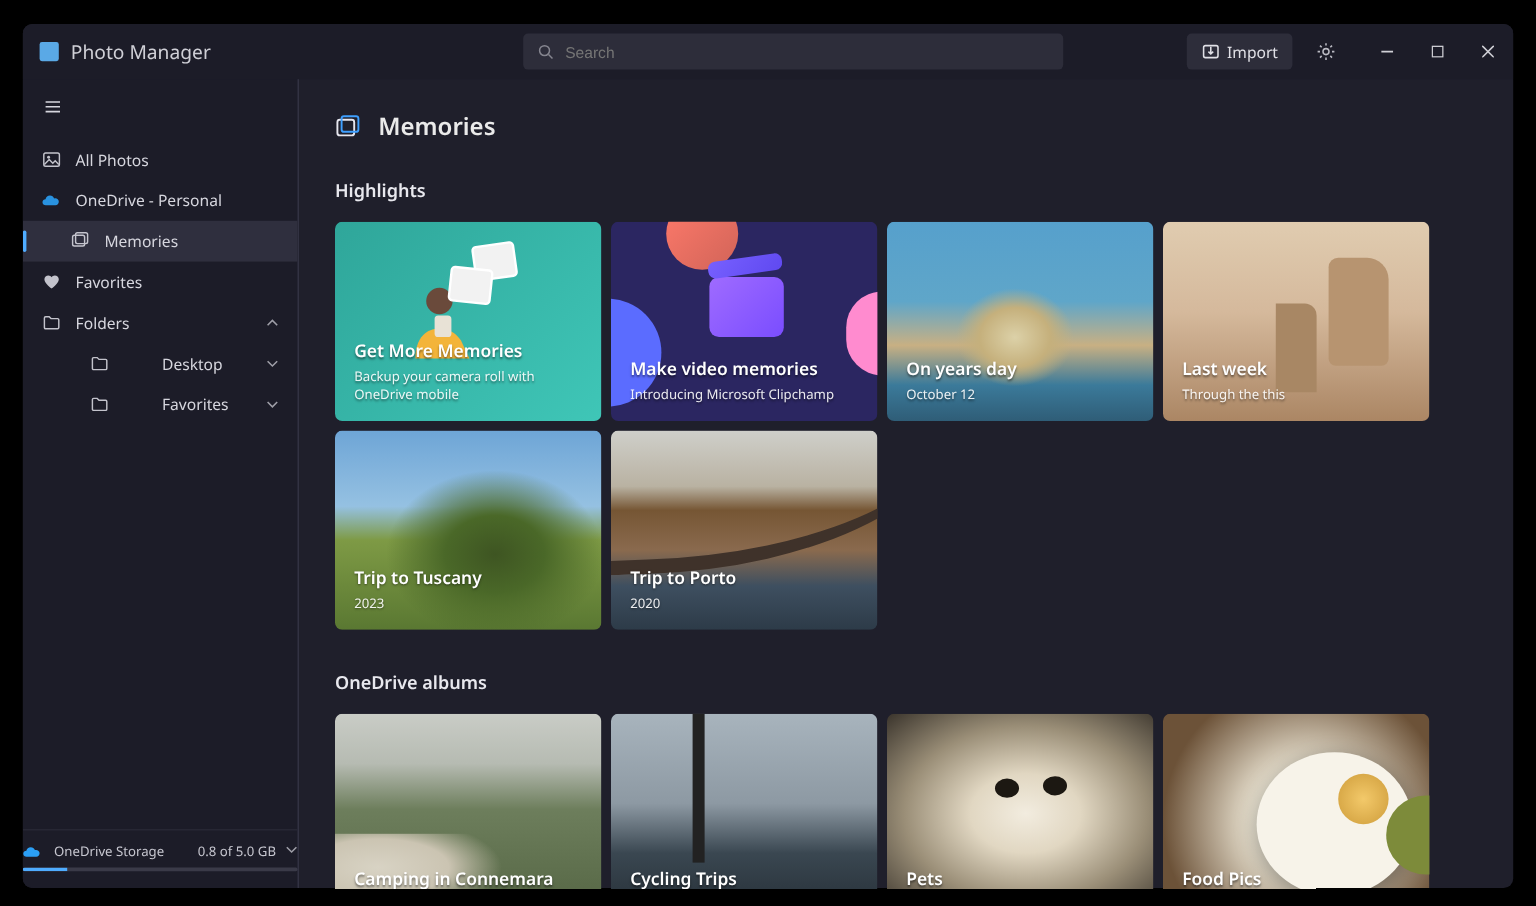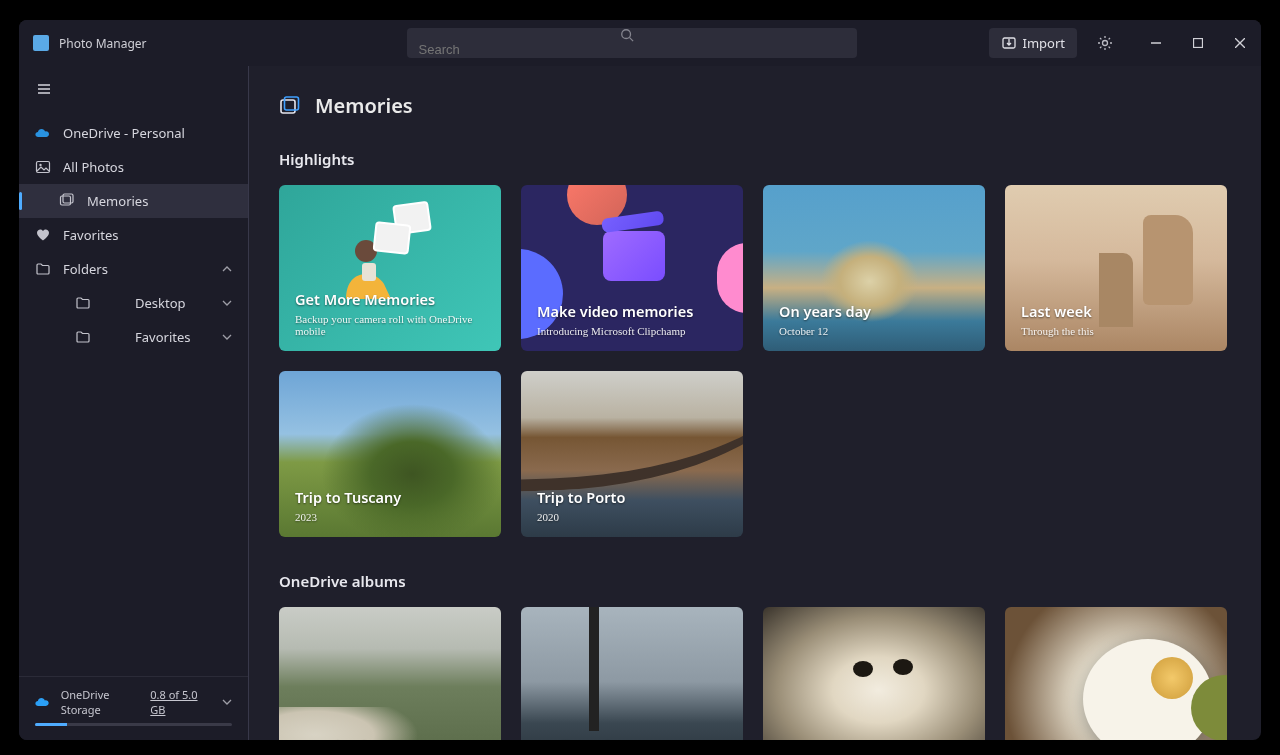--- a/index.html
+++ b/index.html
@@ -2,22 +2,22 @@
 <html><head>
 <meta charset="utf-8">
 <style>
 * { margin:0; padding:0; box-sizing:border-box; }
 body { background:#000; font-family:"Segoe UI",system-ui,sans-serif; color:#eaeaea; overflow:hidden; }
 .app-window { width:1242px; height:720px; margin:20px auto; background:#1f1f2b; border-radius:8px; overflow:hidden; display:flex; flex-direction:column; box-shadow:0 10px 40px rgba(0,0,0,.5); }
 
 
 .titlebar { height:46px; background:#1c1c28; display:flex; align-items:center; padding:0 0 0 14px; }
 .app-icon { width:16px; height:16px; background:#5aa9e6; border-radius:2px; margin-right:10px; }
-.app-title { font-size:12px; color:#cfcfd6; flex-shrink:0; }
-.searchbox { height:30px; background:#2d2d3a; border-radius:4px; display:flex; align-items:center; margin-left:260px; width:450px; padding:0 12px;flex-direction:column; }
+.app-title { font-size:16px; color:#cfcfd6; flex-shrink:0; }
+.searchbox { height:30px; background:#2d2d3a; border-radius:4px; display:flex; align-items:center; margin-left:260px; width:450px; padding:0 12px; }
 .searchbox svg{width:14px;height:14px;opacity:.6;margin-right:10px;}
 .searchbox input { background:transparent; border:none; outline:none; color:#cfcfd6; font-size:13px; width:100%; }
 .titlebar .spacer { flex:1; }
 .import-btn { height:30px; background:#2d2d3a; border-radius:4px; display:flex; align-items:center; padding:0 12px; font-size:13px; color:#e0e0e6; margin-right:8px; cursor:pointer; }
 .import-btn svg { width:16px; height:16px; margin-right:6px; }
 .settings-btn { width:40px; height:30px; display:flex; align-items:center; justify-content:center; cursor:pointer; border-radius:4px; margin-right:10px; }
 .settings-btn svg { width:16px; height:16px; opacity:.85; }
 .win-btns { display:flex; }
 .win-btn { width:42px; height:30px; display:flex; align-items:center; justify-content:center; cursor:pointer; }
 .win-btn svg { width:10px; height:10px; stroke:#d0d0d6; stroke-width:1.3; fill:none; }
@@ -33,38 +33,38 @@
 .nav-item{height:34px;display:flex;align-items:center;padding:0 16px;cursor:pointer;font-size:13px;color:#d6d6de;position:relative;}
 .nav-item.sub{padding-left:40px;}
 .nav-item.sub2{padding-left:56px;gap:32px;}
 .nav-item.selected{background:#2f2f3e;}
 .nav-item.selected::before{content:"";position:absolute;left:0;top:8px;bottom:8px;width:3px;background:#4facff;border-radius:2px;}
 .nav-item svg.icon{width:16px;height:16px;margin-right:12px;flex-shrink:0;opacity:.9;}
 .nav-item .chevron{margin-left:auto;}
 .nav-item .chevron svg{width:10px;height:10px;opacity:.7;}
 .onedrive-icon{width:16px;height:10px;margin-right:12px;}
 
-.storage-box{padding:10px 16px 14px;font-size:11px;color:#c6c6cf;border-top:1px solid #2b2b38;}
+.storage-box{padding:10px 0 14px;font-size:11px;color:#c6c6cf;border-top:1px solid #2b2b38;}
 .storage-row{display:flex;align-items:center;margin-bottom:6px;}
 .storage-row .spacer{flex:1;}
 .storage-row .chevron svg{width:10px;height:10px;opacity:.7;}
 .progress-bg{height:3px;background:#3a3a48;border-radius:2px;overflow:hidden;}
 .progress-fg{height:100%;background:#4facff;width:16%;}
 
 
 .main{flex:1;overflow-y:auto;padding:26px 30px 0 30px;}
 .page-title{display:flex;align-items:center;margin-bottom:30px;}
 .page-title svg{width:22px;height:22px;margin-right:14px;}
 .page-title h1{font-size:20px;font-weight:600;}
 .section-title{font-size:15px;font-weight:600;margin-bottom:16px;color:#e8e8ee;}
 
-.cards{display:grid;grid-template-columns:repeat(4,222px);gap:20px;margin-bottom:34px;}
+.cards{display:grid;grid-template-columns:repeat(4,222px);gap:8px;margin-bottom:34px;}
 .card{height:166px;border-radius:6px;position:relative;overflow:hidden;cursor:pointer;color:#fff;display:flex;flex-direction:column;justify-content:flex-end;padding:14px 16px;}
 .card .t{font-size:14.5px;font-weight:600;margin-bottom:4px;}
-.card .s{font-size:11px;opacity:.9;font-family:Liberation Serif, serif;}
+.card .s{font-size:11px;opacity:.9;}
 .card .overlay{position:absolute;inset:0;z-index:0;}
 .card .label{position:relative;z-index:1;text-shadow:0 1px 2px rgba(0,0,0,.5);}
 
 
 .bg-teal{background:linear-gradient(135deg,#2fa69a,#3fc6b7);}
 .teal-art{position:absolute;inset:0;}
 .teal-person{position:absolute;left:55px;bottom:48px;width:70px;height:70px;}
 .teal-photos{position:absolute;left:115px;top:18px;}
 .mini-photo{width:36px;height:30px;background:#f2f2f2;border-radius:4px;border:2px solid #fff;transform:rotate(-8deg);position:absolute;}
 .mini-photo2{top:20px;left:-20px;transform:rotate(6deg);}
@@ -160,32 +160,32 @@
     <div class="sidebar">
       <div class="hamburger">
         <svg viewBox="0 0 16 16">
             <line x1="2" y1="4" x2="14" y2="4" stroke="#d6d6de" stroke-width="1.3"></line>
             <line x1="2" y1="8" x2="14" y2="8" stroke="#d6d6de" stroke-width="1.3"></line>
             <line x1="2" y1="12" x2="14" y2="12" stroke="#d6d6de" stroke-width="1.3"></line>
           </svg>
       </div>
       <div class="nav">
         <div class="nav-item">
-          <svg class="icon onedrive-icon" viewBox="0 0 20 12">
-              <path d="M4 11c-2 0-3.5-1.4-3.5-3.2C.5 6 2 4.7 3.7 4.7 4 2.6 6 1 8.3 1c2 0 3.7 1.3 4.3 3 .4-.1.8-.2 1.2-.2 2 0 3.7 1.6 3.7 3.6S16 11 14 11H4z" fill="#2b9ff5"></path>
-            </svg>
-          <span>OneDrive - Personal</span>
-        </div>
-        <div class="nav-item">
           <svg class="icon" viewBox="0 0 16 16">
               <rect x="1.5" y="2.5" width="13" height="11" rx="1.5" fill="none" stroke="#d6d6de" stroke-width="1.2"></rect>
               <circle cx="5.5" cy="6" r="1.2" fill="#d6d6de"></circle>
               <path d="M2 12l4-4 3 3 2-2 3 3" fill="none" stroke="#d6d6de" stroke-width="1.2"></path>
             </svg>
           <span>All Photos</span>
+        </div>
+        <div class="nav-item">
+          <svg class="icon onedrive-icon" viewBox="0 0 20 12">
+              <path d="M4 11c-2 0-3.5-1.4-3.5-3.2C.5 6 2 4.7 3.7 4.7 4 2.6 6 1 8.3 1c2 0 3.7 1.3 4.3 3 .4-.1.8-.2 1.2-.2 2 0 3.7 1.6 3.7 3.6S16 11 14 11H4z" fill="#2b9ff5"></path>
+            </svg>
+          <span>OneDrive - Personal</span>
         </div>
         <div class="nav-item sub selected">
           <svg class="icon" viewBox="0 0 16 16">
               <rect x="1.5" y="3" width="10" height="9" rx="1.5" fill="none" stroke="#d6d6de" stroke-width="1.2"></rect>
               <rect x="4" y="1" width="10" height="9" rx="1.5" fill="none" stroke="#d6d6de" stroke-width="1.2"></rect>
             </svg>
           <span>Memories</span>
         </div>
         <div class="nav-item">
           <svg class="icon" viewBox="0 0 16 16">
@@ -223,21 +223,21 @@
         </div>
       </div>
 
       <div class="storage-box">
         <div class="storage-row">
           <svg class="onedrive-icon" viewBox="0 0 20 12" style="width:16px;height:10px;margin-right:10px;">
               <path d="M4 11c-2 0-3.5-1.4-3.5-3.2C.5 6 2 4.7 3.7 4.7 4 2.6 6 1 8.3 1c2 0 3.7 1.3 4.3 3 .4-.1.8-.2 1.2-.2 2 0 3.7 1.6 3.7 3.6S16 11 14 11H4z" fill="#2b9ff5"></path>
             </svg>
           <span>OneDrive Storage</span>
           <span class="spacer"></span>
-          <span style="margin-right:8px;text-decoration:underline;">0.8 of 5.0 GB</span>
+          <span style="margin-right:8px;">0.8 of 5.0 GB</span>
           <span class="chevron"><svg viewBox="0 0 10 10">
                 <path d="M1 3l4 4 4-4" fill="none" stroke="#d6d6de" stroke-width="1.3"></path>
               </svg></span>
         </div>
         <div class="progress-bg">
             <div class="progress-fg"></div>
           </div>
       </div>
     </div>
 

